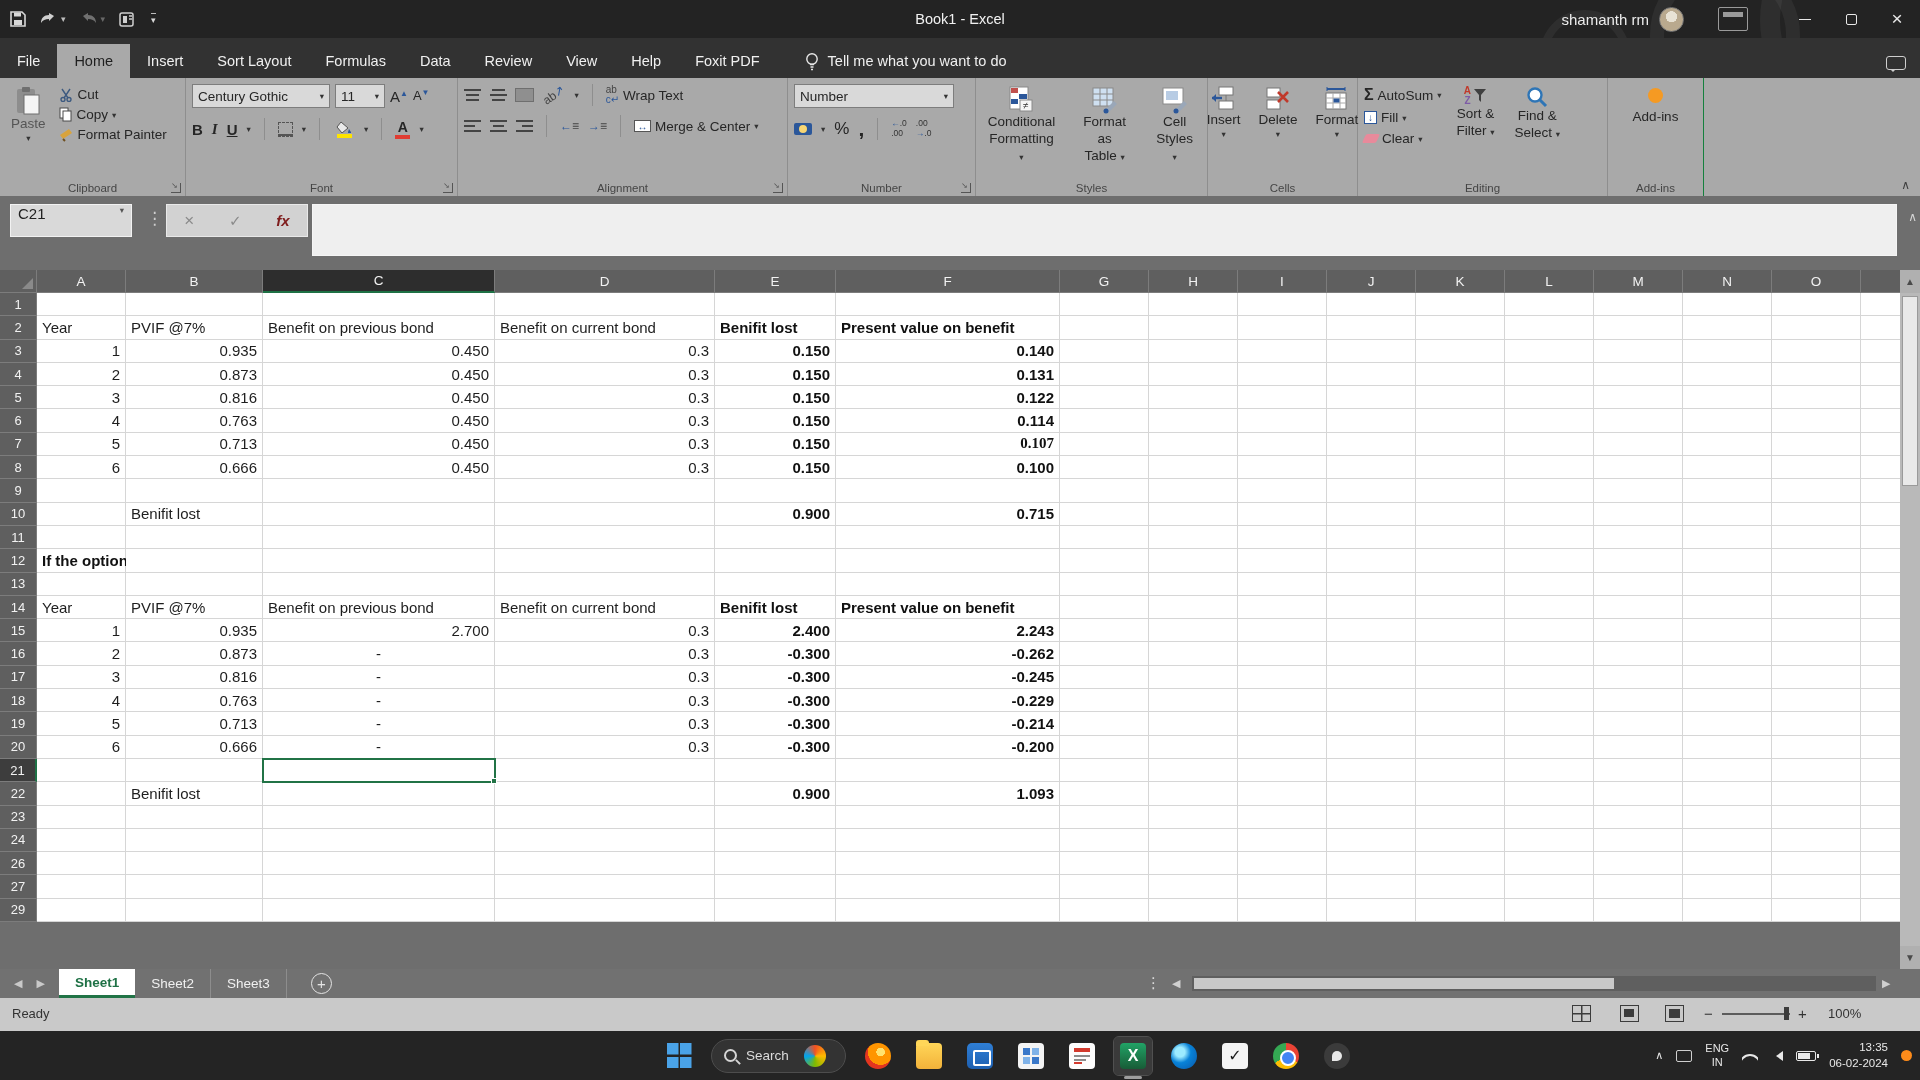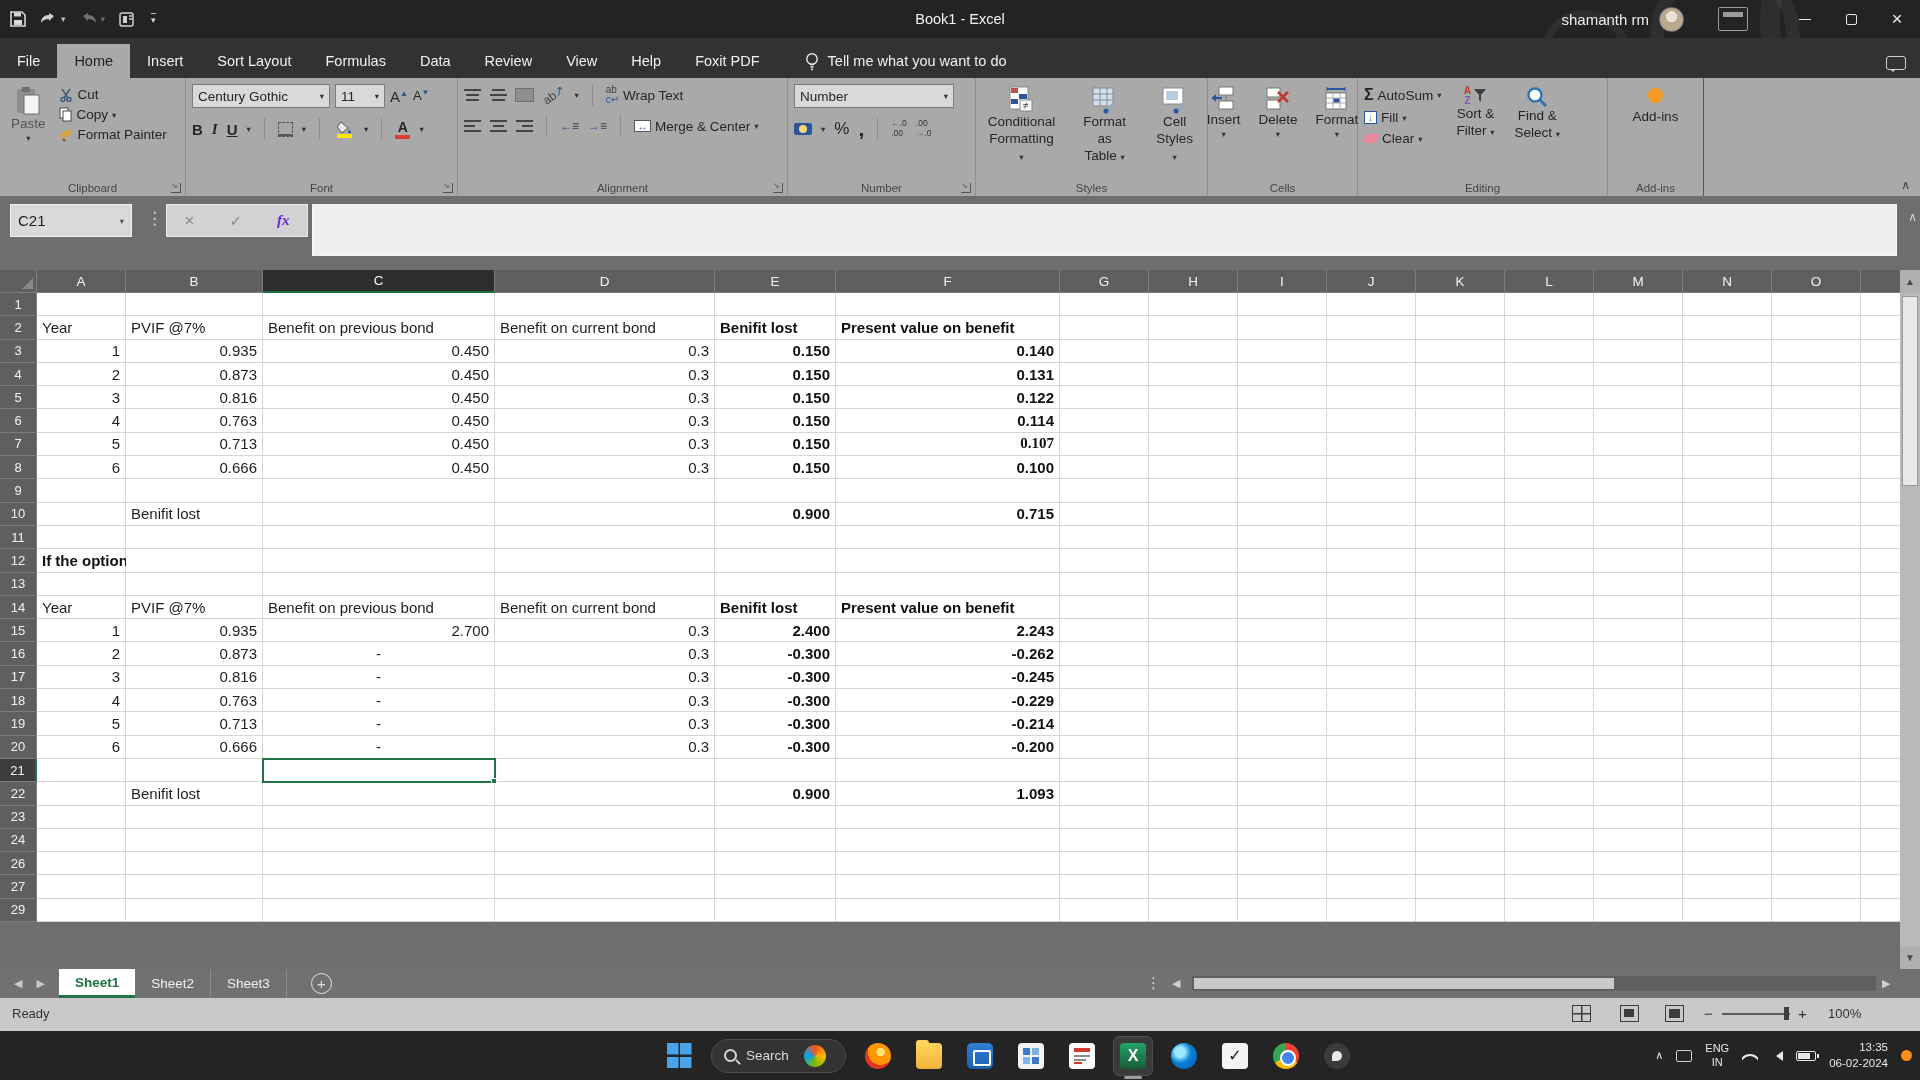--- a/index.html
+++ b/index.html
@@ -40,24 +40,24 @@
   .sel-ic{background:#8f8f8f;outline:1px solid #6f6f6f}
   .lines,.lines3{width:17px;height:12px;flex:none}
   .seg{display:flex;align-items:center;gap:9px}
   .vdiv{width:1px;height:22px;background:#8e8e8e;margin:0 4px}
   .iconbox{width:22px;height:20px;display:flex;align-items:flex-end;justify-content:center;flex:none}
   .colorbar{width:15px;height:4px;margin-top:1px}
   .small-ic{font-size:15px;font-weight:bold}
   .gridsvg{display:block}
   
   #formularow{position:absolute;left:0;top:196px;width:1920px;height:68px;background:#6e6e6e;z-index:15}
-  #namebox{position:absolute;left:10px;top:8px;width:122px;height:33px;background:#d9d9d9;border:1px solid #f2f2f2;display:flex;align-items:center;justify-content:space-between;padding:0 7px;font-size:15px;color:#222}
+  #namebox{position:absolute;left:10px;top:8px;width:122px;height:33px;background:#d9d9d9;border:1px solid #f2f2f2;display:flex;align-items:flex-start;justify-content:space-between;padding:0 7px;font-size:15px;color:#222}
   #nb-dots{position:absolute;left:146px;top:12px;color:#cfcfcf;font-size:17px;letter-spacing:0}
   #fxstrip{position:absolute;left:166px;top:8px;width:142px;height:33px;background:#d2d2d2;border:1px solid #e9e9e9;display:flex;align-items:center;justify-content:space-around;color:#8a8a8a;font-size:15px}
-  #fxstrip .fx{font-style:italic;font-family:Liberation Serif, serif;color:#6d28d9;font-weight:bold}
+  #fxstrip .fx{font-style:italic;font-family:Liberation Sans, sans-serif;color:#7f1d1d;font-weight:bold}
   #fbar-input{position:absolute;left:312px;top:8px;width:1585px;height:52px;background:#efefef;border:1px solid #f5f5f5}
   #fbar-collapse{position:absolute;right:3px;top:14px;color:#d5d5d5;font-size:12px}
   
   #sheet{position:absolute;left:0;top:264px;width:1920px;height:705px;background:#6e6e6e;z-index:10}
   #grid{position:absolute;left:0;top:6px}
   .hrow{display:flex}
   .chead{height:23px;background:#5f5f5f;color:#f2f2f2;font-size:13.5px;display:flex;align-items:center;justify-content:center;border-right:1px solid #7c7c7c;border-bottom:1px solid #7c7c7c;flex:none}
   .chead.selcol{background:#2d2d2d;border-bottom:2.5px solid #1e7145}
   .corner{position:relative;background:#5f5f5f}
   .corner:after{content:"";position:absolute;right:3px;bottom:3px;border-left:11px solid transparent;border-bottom:11px solid #8a8a8a}

